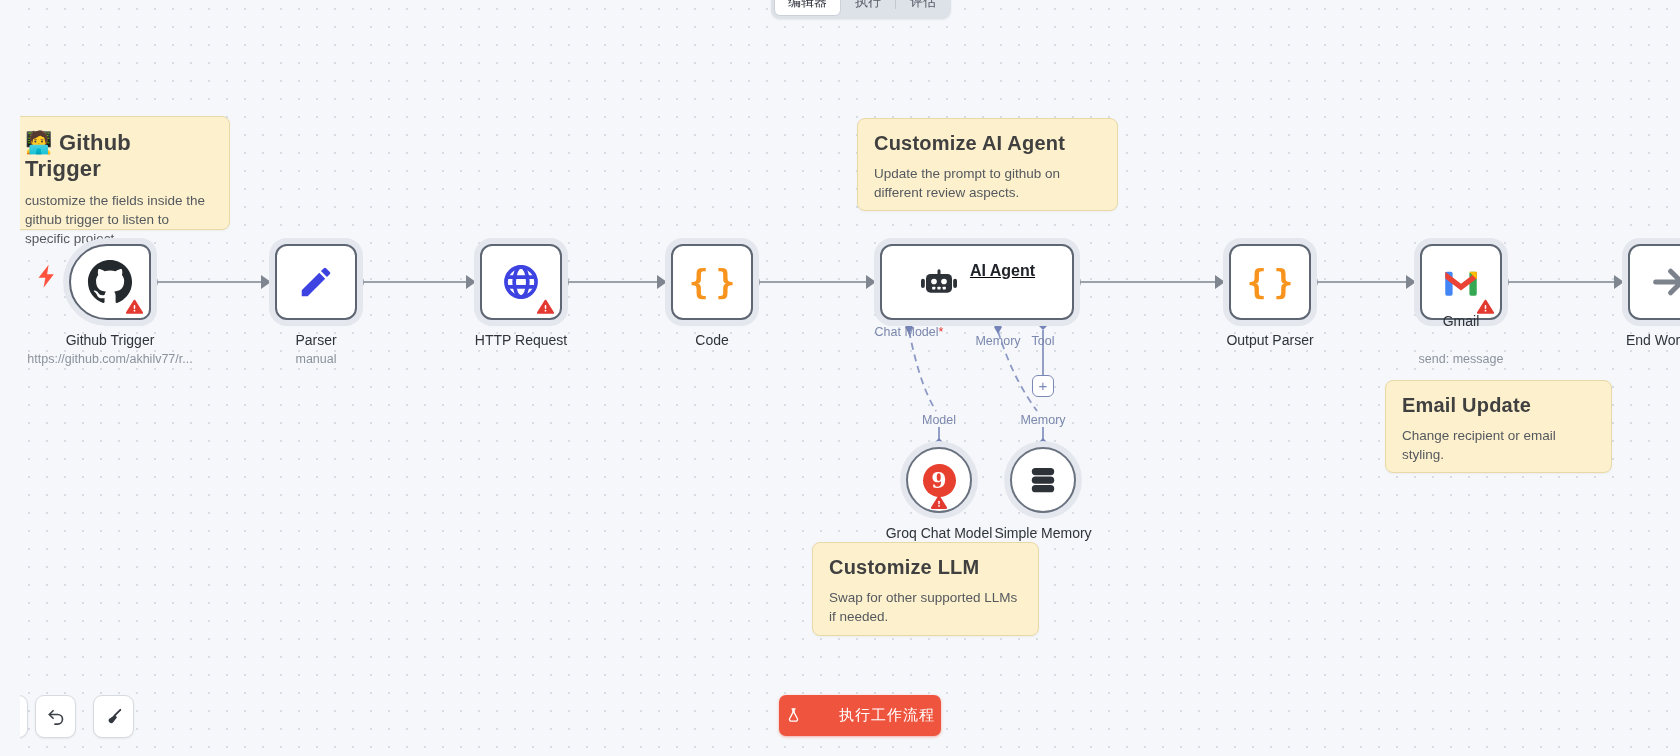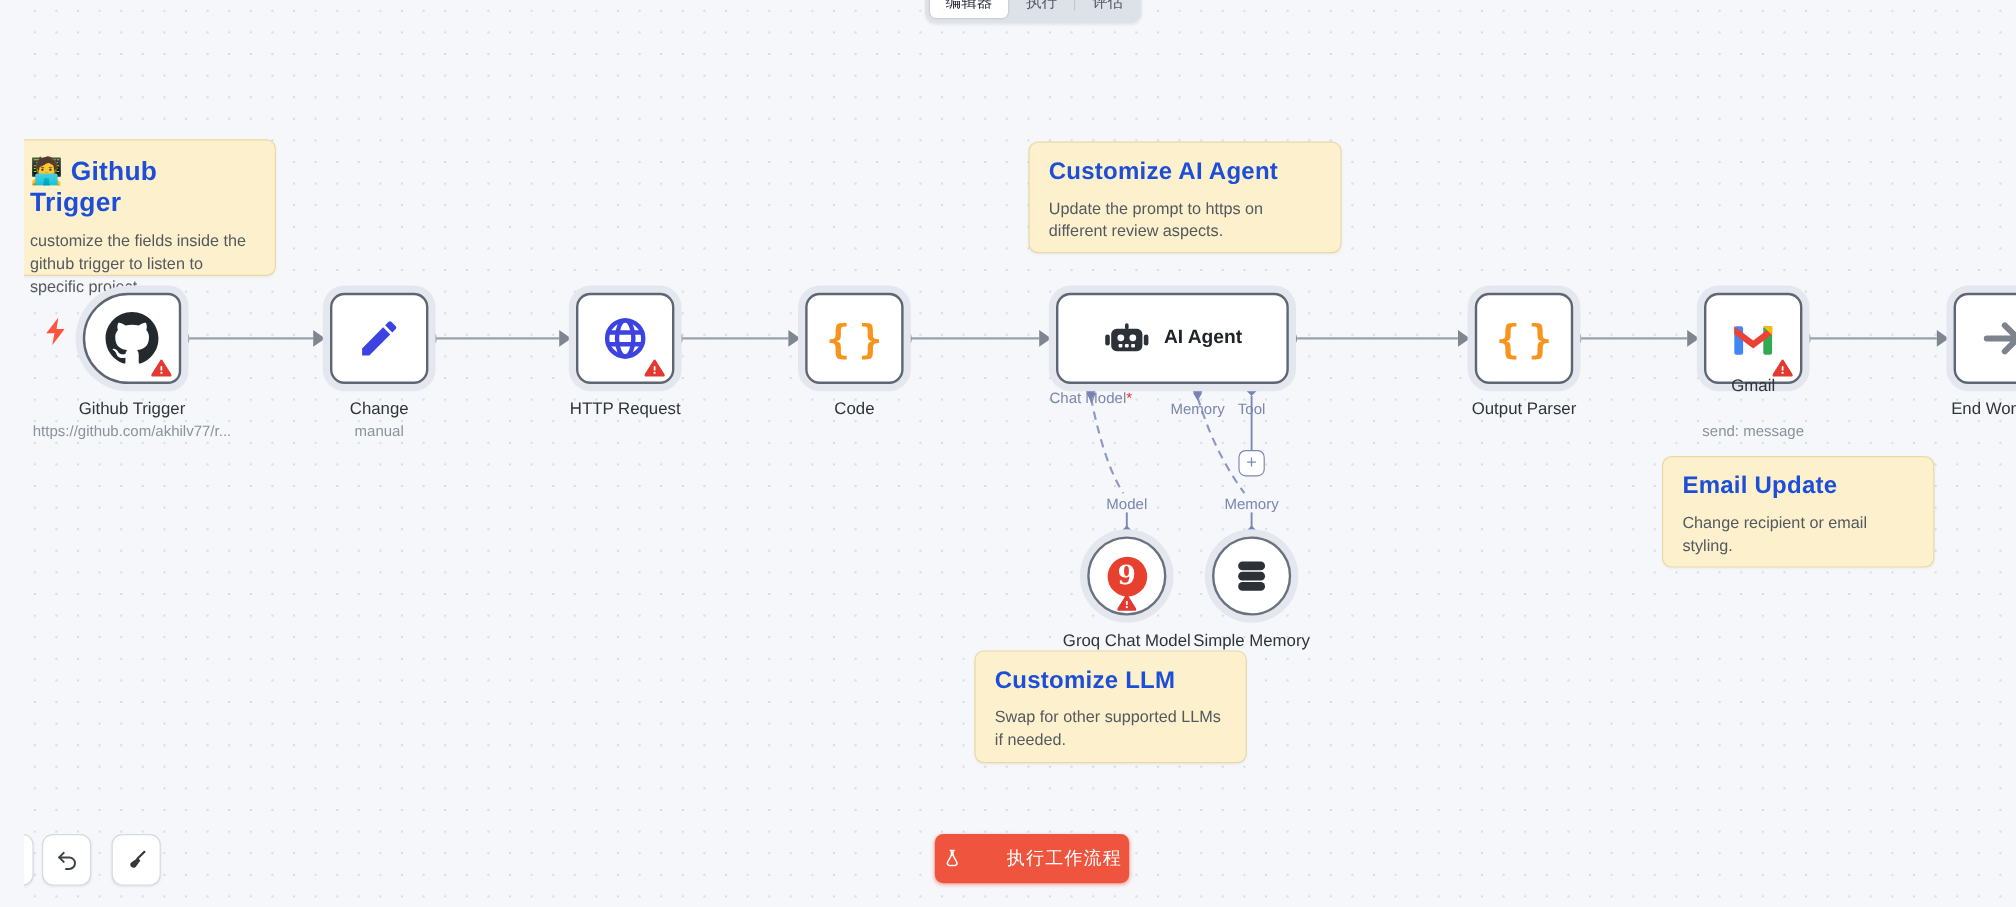--- a/index.html
+++ b/index.html
@@ -11,34 +11,34 @@
   
   .tabbar{position:absolute;left:751px;top:-16px;height:35px;background:#dde1e8;border-radius:9px;
     display:flex;align-items:center;padding:3px;box-sizing:border-box;gap:2px;
     box-shadow:0 1px 2px rgba(40,50,70,.08);}
   .tab{font-size:13px;color:#565d68;padding:5px 12px;border-radius:6px;white-space:nowrap;cursor:pointer;}
   .tab.active{background:#fff;border:1px solid #cbd0d9;color:#2e333b;padding:4px 13px;}
   .tab-div{width:1px;height:14px;background:#c3c8d2;}
   
   .sticky{position:absolute;background:#fdf1cd;border:1px solid #e9d9a6;border-radius:8px;
     padding:13px 16px;box-sizing:border-box;box-shadow:0 1px 2px rgba(90,80,30,.06);}
-  .sticky h3{margin:0 0 9px 0;font-size:20px;font-weight:700;color:#1d4ed8;letter-spacing:.2px;}
+  .sticky h3{margin:0 0 9px 0;font-size:20px;font-weight:700;color:#404040;letter-spacing:.2px;}
   .sticky.big h3{font-size:22px;}
   .sticky p{margin:0;font-size:13.5px;line-height:1.42;color:#54585f;}
   
   .node-ring{position:absolute;background:#e4e8ee;border-radius:18px;padding:6px;box-sizing:border-box;}
   .node-box{width:100%;height:100%;background:#fff;border:2px solid #5f6673;border-radius:12px;
     display:flex;align-items:center;justify-content:center;position:relative;box-sizing:border-box;}
   .node-ring.trigger{border-radius:48px 18px 18px 48px;}
   .node-box.trigger{border-radius:42px 12px 12px 42px;}
   .warn{position:absolute;bottom:3px;right:6px;line-height:0;}
   .warn.center{right:auto;left:50%;transform:translateX(-50%);bottom:1px;}
   .braces{font-family:"DejaVu Sans Mono","Liberation Mono",monospace;font-weight:700;font-size:33px;
     color:#f8941d;letter-spacing:7px;margin-right:-7px;}
-  .agent-inner{display:flex;align-items:center;gap:11px;}
+  .agent-inner{display:flex;gap:11px;text-decoration:underline;}
   .agent-title{font-size:16px;font-weight:600;color:#20242a;}
   .node-label{position:absolute;transform:translateX(-50%);font-size:14px;color:#2f343a;white-space:nowrap;text-align:center;}
   .node-sub{position:absolute;transform:translateX(-50%);font-size:12.5px;color:#8b929d;white-space:nowrap;text-align:center;}
   .port-label{position:absolute;transform:translateX(-50%);font-size:12.5px;color:#7b87ad;white-space:nowrap;}
   .req{color:#e4332b;}
   
   .circle-ring{position:absolute;width:78px;height:78px;border-radius:50%;background:#e4e8ee;
     display:flex;align-items:center;justify-content:center;box-sizing:border-box;}
   .circle-box{width:66px;height:66px;border-radius:50%;background:#fff;border:2px solid #6a7280;
     display:flex;align-items:center;justify-content:center;position:relative;box-sizing:border-box;}
@@ -66,21 +66,21 @@
     <div class="tab-div"></div>
     <div class="tab">评估</div>
   </div>
 
   <div class="sticky big" style="left:-12px;top:116px;width:222px;height:114px">
     <h3>🧑‍💻 Github Trigger</h3>
     <p>customize the fields inside the github trigger to listen to specific project</p>
   </div>
   <div class="sticky" style="left:837px;top:118px;width:261px;height:93px">
     <h3>Customize AI Agent</h3>
-    <p>Update the prompt to https on different review aspects.</p>
+    <p>Update the prompt to github on different review aspects.</p>
   </div>
   <div class="sticky" style="left:792px;top:542px;width:227px;height:94px">
     <h3>Customize LLM</h3>
     <p>Swap for other supported LLMs if needed.</p>
   </div>
   <div class="sticky" style="left:1365px;top:380px;width:227px;height:93px">
     <h3>Email Update</h3>
     <p>Change recipient or email styling.</p>
   </div>
 
@@ -174,21 +174,21 @@
 
   <div class="node-ring" style="left:249px;top:238px;width:94px;height:88px">
     <div class="node-box">
       <span>
         <svg width="38" height="38" viewBox="0 0 24 24">
             <path fill="#3d43e0" d="M3 17.25V21h3.75L17.81 9.94l-3.75-3.75L3 17.25zM20.71 7.04a1 1 0 000-1.41l-2.34-2.34a1 1 0 00-1.41 0l-1.83 1.83 3.75 3.75 1.83-1.83z"></path>
           </svg>
       </span>
     </div>
   </div>
-  <div class="node-label" style="left:296px;top:332px">Change</div>
+  <div class="node-label" style="left:296px;top:332px">Parser</div>
   <div class="node-sub" style="left:296px;top:352px">manual</div>
 
   <div class="node-ring" style="left:454px;top:238px;width:94px;height:88px">
     <div class="node-box">
       <span>
         <svg width="42" height="42" viewBox="0 0 24 24" fill="none" stroke="#3d43e0" stroke-width="2.1">
             <circle cx="12" cy="12" r="8.6"></circle>
             <ellipse cx="12" cy="12" rx="3.9" ry="8.6"></ellipse>
             <path d="M3.9 9.2h16.2M3.9 14.8h16.2"></path>
           </svg>

